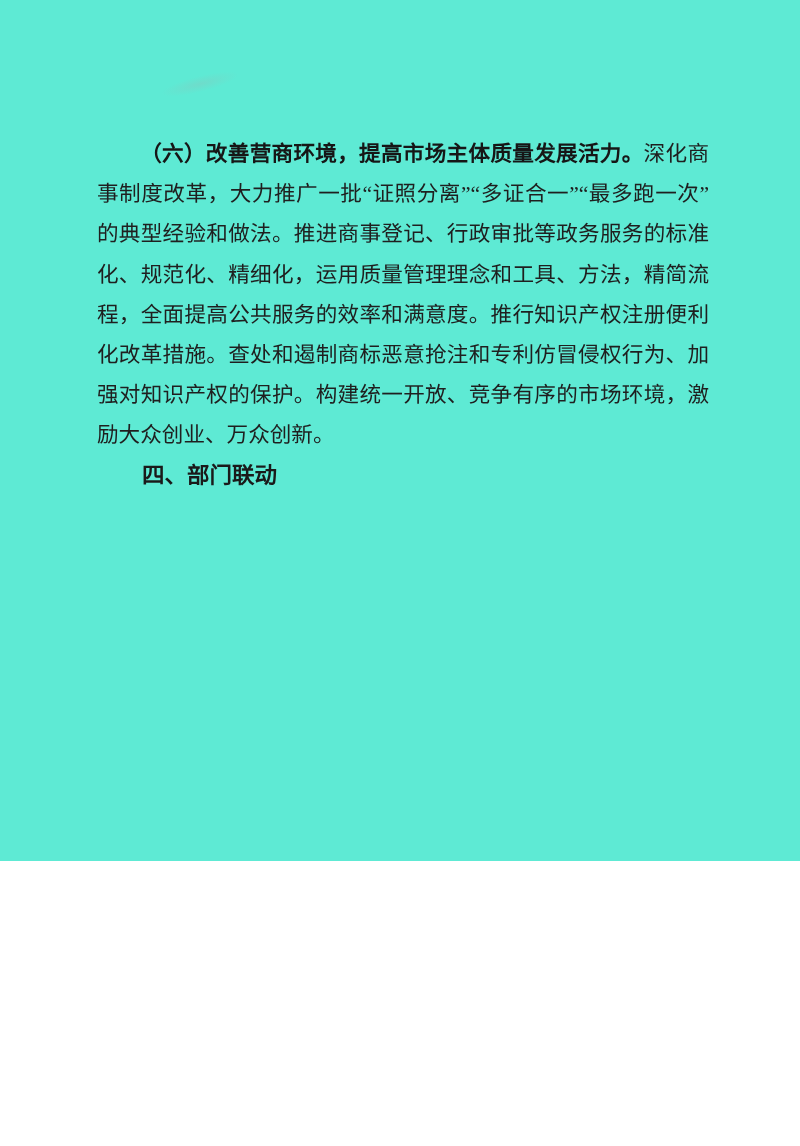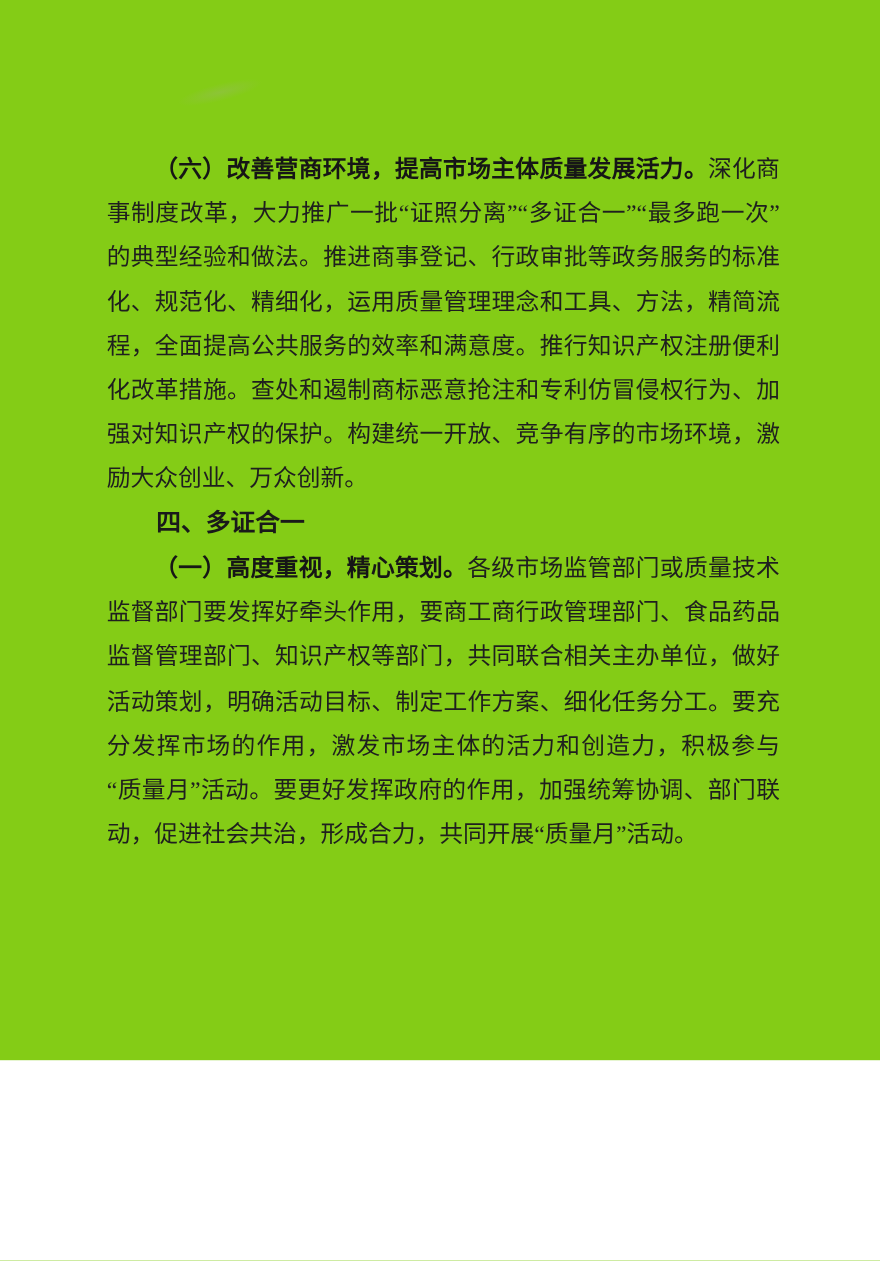--- a/index.html
+++ b/index.html
@@ -3,22 +3,22 @@
 <meta charset="utf-8">
 <style>
   html, body {
     margin: 0;
     padding: 0;
     background: #ffffff;
   }
   .page {
     position: relative;
     width: 800px;
-    height: 964px;
-    background: #84cc16;
+    height: 861px;
+    background: #5eead4;
     overflow: hidden;
     font-family: "Liberation Serif", "DejaVu Serif", serif;
     color: #1f1f1f;
   }
   
   .smudge {
     position: absolute;
     left: 160px;
     top: 76px;
     width: 80px;
@@ -76,22 +76,21 @@
 <body>
 
 <div class="page">
 
   <div class="smudge"></div>
 
   <div class="doc-body">
 
     <p class="para para-6"><span class="lead">（六）改善营商环境，提高市场主体质量发展活力。</span><span>深化商事制度改革，大力推广一批“证照分离”“多证合一”“最多跑一次”的典型经验和做法。推进商事登记、行政审批等政务服务的标准化、规范化、精细化，运用质量管理理念和工具、方法，精简流程，全面提高公共服务的效率和满意度。推行知识产权注册便利化改革措施。查处和遏制商标恶意抢注和专利仿冒侵权行为、加强对知识产权的保护。构建统一开放、竞争有序的市场环境，激励大众创业、万众创新。</span></p>
 
-    <h2 class="section-heading">四、多证合一</h2>
+    <h2 class="section-heading">四、部门联动</h2>
 
-    <p class="para para-1"><span class="lead">（一）高度重视，精心策划。</span><span>各级市场监管部门或质量技术监督部门要发挥好牵头作用，要商工商行政管理部门、食品药品监督管理部门、知识产权等部门，共同联合相关主办单位，做好活动策划，明确活动目标、制定工作方案、细化任务分工。要充分发挥市场的作用，激发市场主体的活力和创造力，积极参与“质量月”活动。要更好发挥政府的作用，加强统筹协调、部门联动，促进社会共治，形成合力，共同开展“质量月”活动。</span></p>
 
 
   </div>
 
   <div class="page-number">— 5 —</div>
 
 </div>
 
 </body></html>

